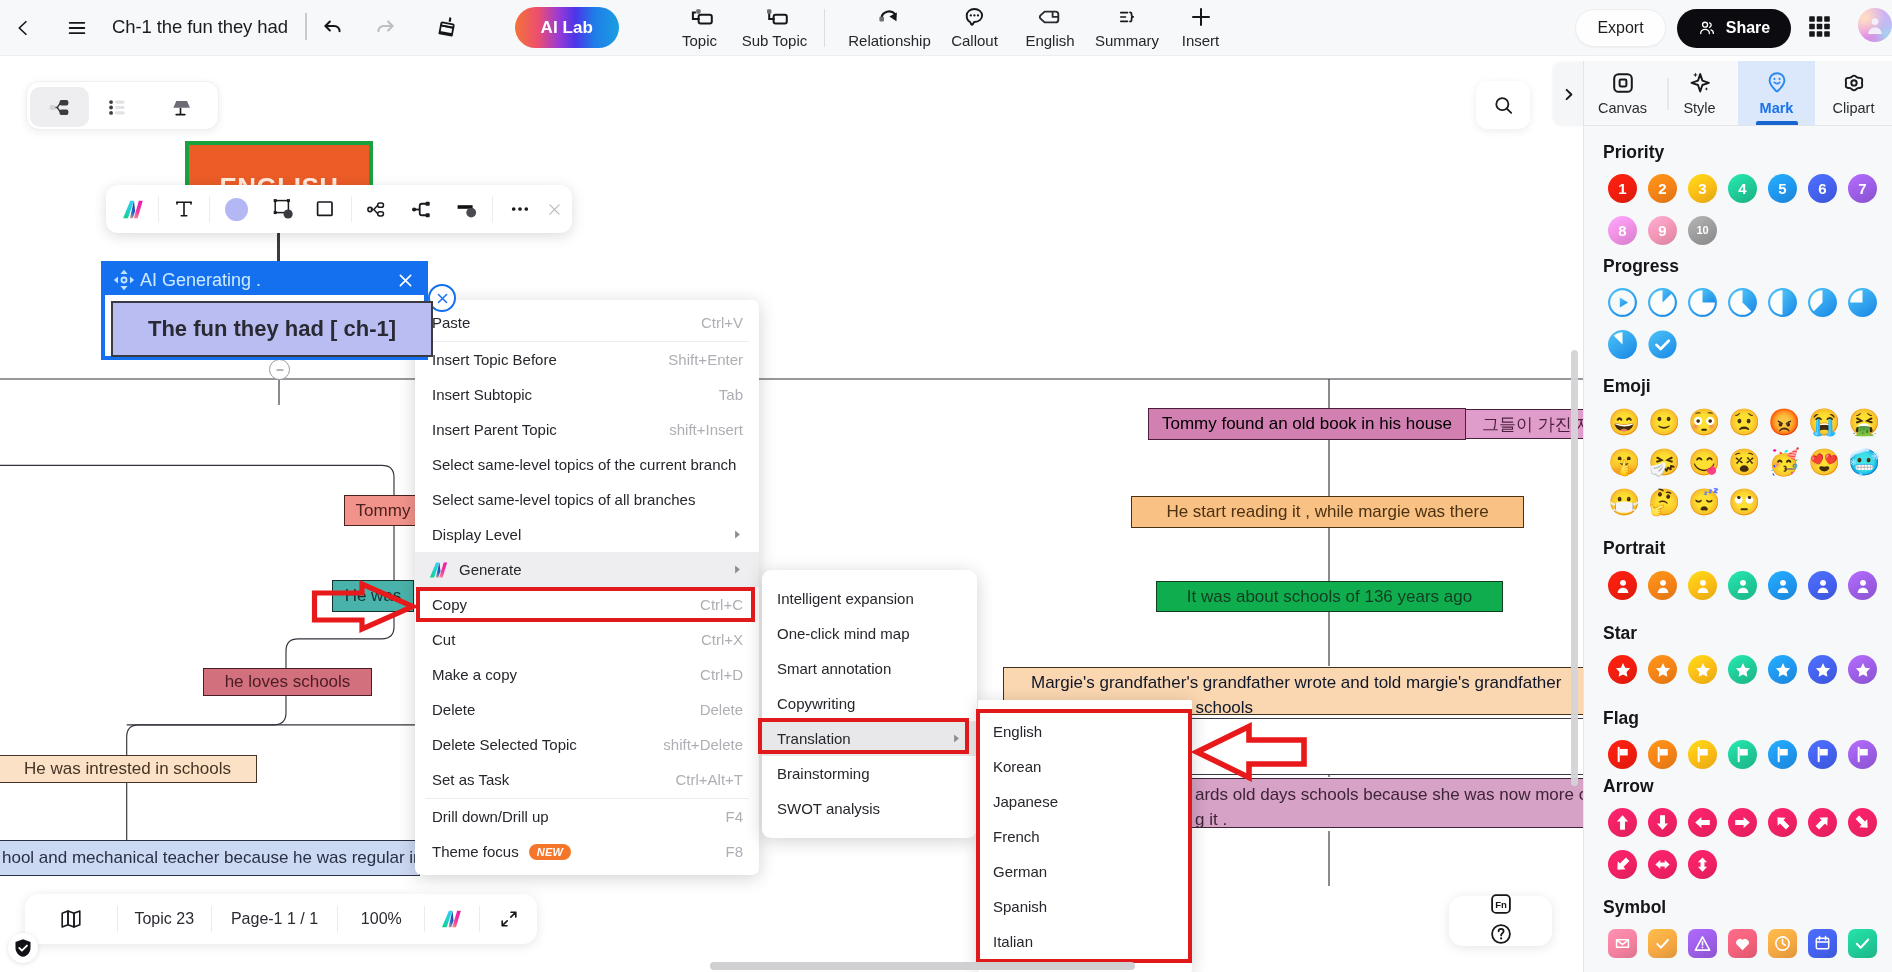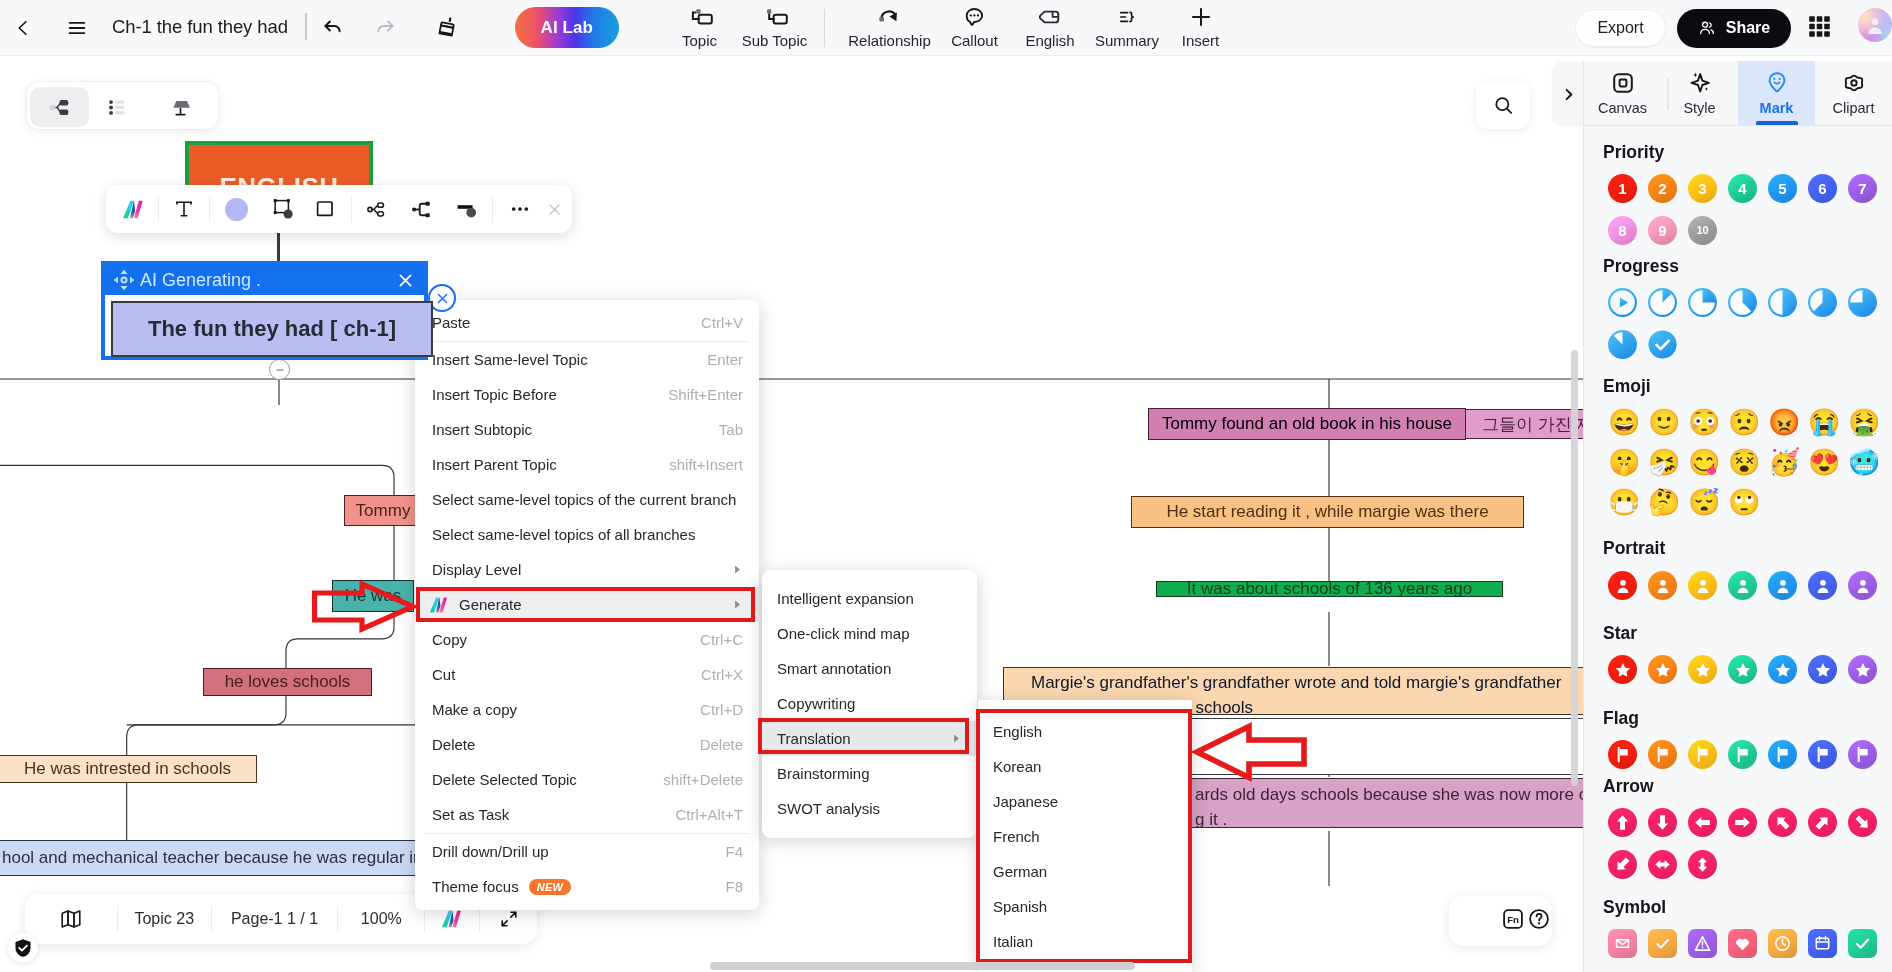--- a/index.html
+++ b/index.html
@@ -80,21 +80,21 @@
   
   .statusbar { position:absolute; left:25px; top:838px; width:512px; height:50px; background:#fff;
                border-radius:14px; box-shadow:0 2px 12px rgba(0,0,0,0.10);
                display:flex; align-items:center; }
   .sb-item { display:flex; align-items:center; justify-content:center; font-size:16px; color:#2b2b33; cursor:pointer;}
   .sb-d { width:1px; height:26px; background:#ebebee; }
   .shield { position:absolute; left:8px; top:877px; width:30px; height:30px; border-radius:50%;
             background:#fff; box-shadow:0 1px 5px rgba(0,0,0,0.12); display:flex; align-items:center; justify-content:center;}
   .helpbar { position:absolute; left:1449px; top:840px; width:103px; height:50px; background:#fff;
              border-radius:14px; box-shadow:0 2px 12px rgba(0,0,0,0.10);
-             display:flex; align-items:center; justify-content:flex-end; }
+             display:flex; align-items:center; justify-content:center;flex-direction:column; }
 
   
   .cmenu { position:absolute; left:415px; top:300px; width:344px; background:#fff;
            border-radius:7px; box-shadow:0 3px 18px rgba(0,0,0,0.18); padding:5px 0 6px 0; }
   .cmi { height:35px; display:flex; align-items:center; padding:0 16px 0 17px; font-size:15px;
          color:#26262c; cursor:pointer; position:relative; white-space:nowrap; }
   .cmi .sc { margin-left:auto; color:#aeaeb4; font-size:15px; }
   .cmi-div { height:1px; background:#ececee; margin:0.5px 10px; }
   .cmi.hl { background:#eeeef0; }
   .arrowr { margin-left:auto; }
@@ -328,21 +328,21 @@
 
     <div class="mnode" style="left:1148px;top:352px;width:318px;height:32px;background:#d27fb2;justify-content:center;color:#000000;border-color:#4a1f3c">
       <span>Tommy found an old book in his house</span>
     </div>
     <div class="mnode" style="left:1465px;top:353px;width:180px;height:30px;background:#e09dcb;justify-content:flex-start;padding-left:16px;font-size:17px;color:#4a1f3c;border-color:#4a1f3c">
       <span>그들이 가진 재미</span>
     </div>
     <div class="mnode" style="left:1131px;top:440px;width:393px;height:32px;background:#f9c184;justify-content:center;color:#4c3112;border-color:#4c3112">
       <span>He start reading it , while margie was there</span>
     </div>
-    <div class="mnode" style="left:1156px;top:525px;width:347px;height:16px;background:#10ad4f;justify-content:center;color:#123d20;border-color:#123d20">
+    <div class="mnode" style="left:1156px;top:525px;width:347px;height:31px;background:#10ad4f;justify-content:center;color:#123d20;border-color:#123d20">
       <span>It was about schools of 136 years ago</span>
     </div>
     <div class="mnode" style="left:1003px;top:611px;width:582px;height:48px;background:#fad7b1;padding-left:27px;line-height:25px;display:block;padding-top:2px;font-size:17px;color:#0f172a;border-color:#40301c">
       <div>Margie's grandfather's grandfather wrote and told margie's grandfather</div>
       <div>how will be the future schools</div>
     </div>
     <div class="mnode" style="left:1003px;top:662px;width:582px;height:57px;background:#ffffff;border-color:#3a3a42"></div>
     <div class="mnode" style="left:1003px;top:722px;width:582px;height:50px;background:#d6a2c5;padding-left:191px;line-height:25px;display:block;padding-top:3px;font-size:17px;color:#3e2438;border-color:#3e2438">
       <div>ards old days schools because she was now more c</div>
       <div>g it .</div>
@@ -577,24 +577,20 @@
       </div>
     </div>
   </div>
 
   <div class="cmenu" id="cmenu">
       <div class="cmi">
         <span>Paste</span>
         <span class="sc">Ctrl+V</span>
       </div>
       <div class="cmi-div"></div>
-      <div class="cmi">
-        <span>Insert Same-level Topic</span>
-        <span class="sc">Enter</span>
-      </div>
       <div class="cmi">
         <span>Insert Topic Before</span>
         <span class="sc">Shift+Enter</span>
       </div>
       <div class="cmi">
         <span>Insert Subtopic</span>
         <span class="sc">Tab</span>
       </div>
       <div class="cmi">
         <span>Insert Parent Topic</span>

